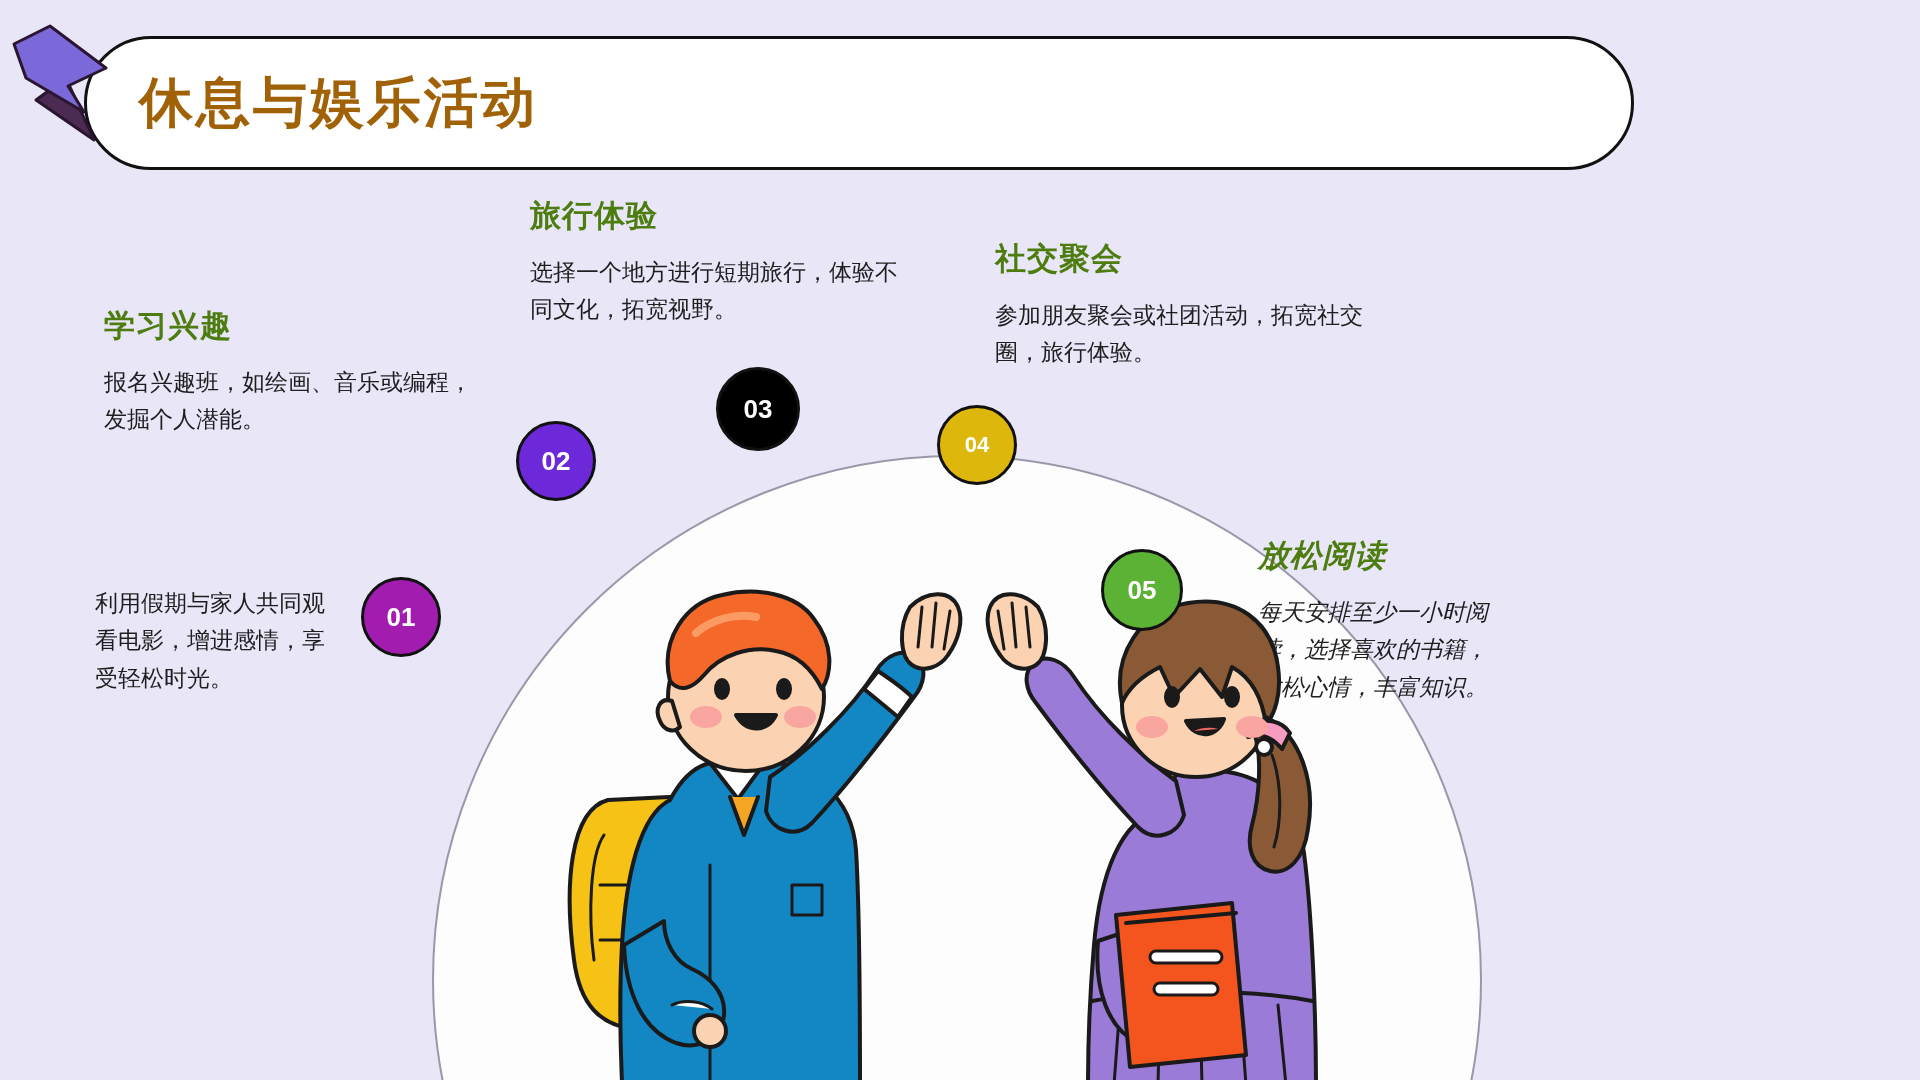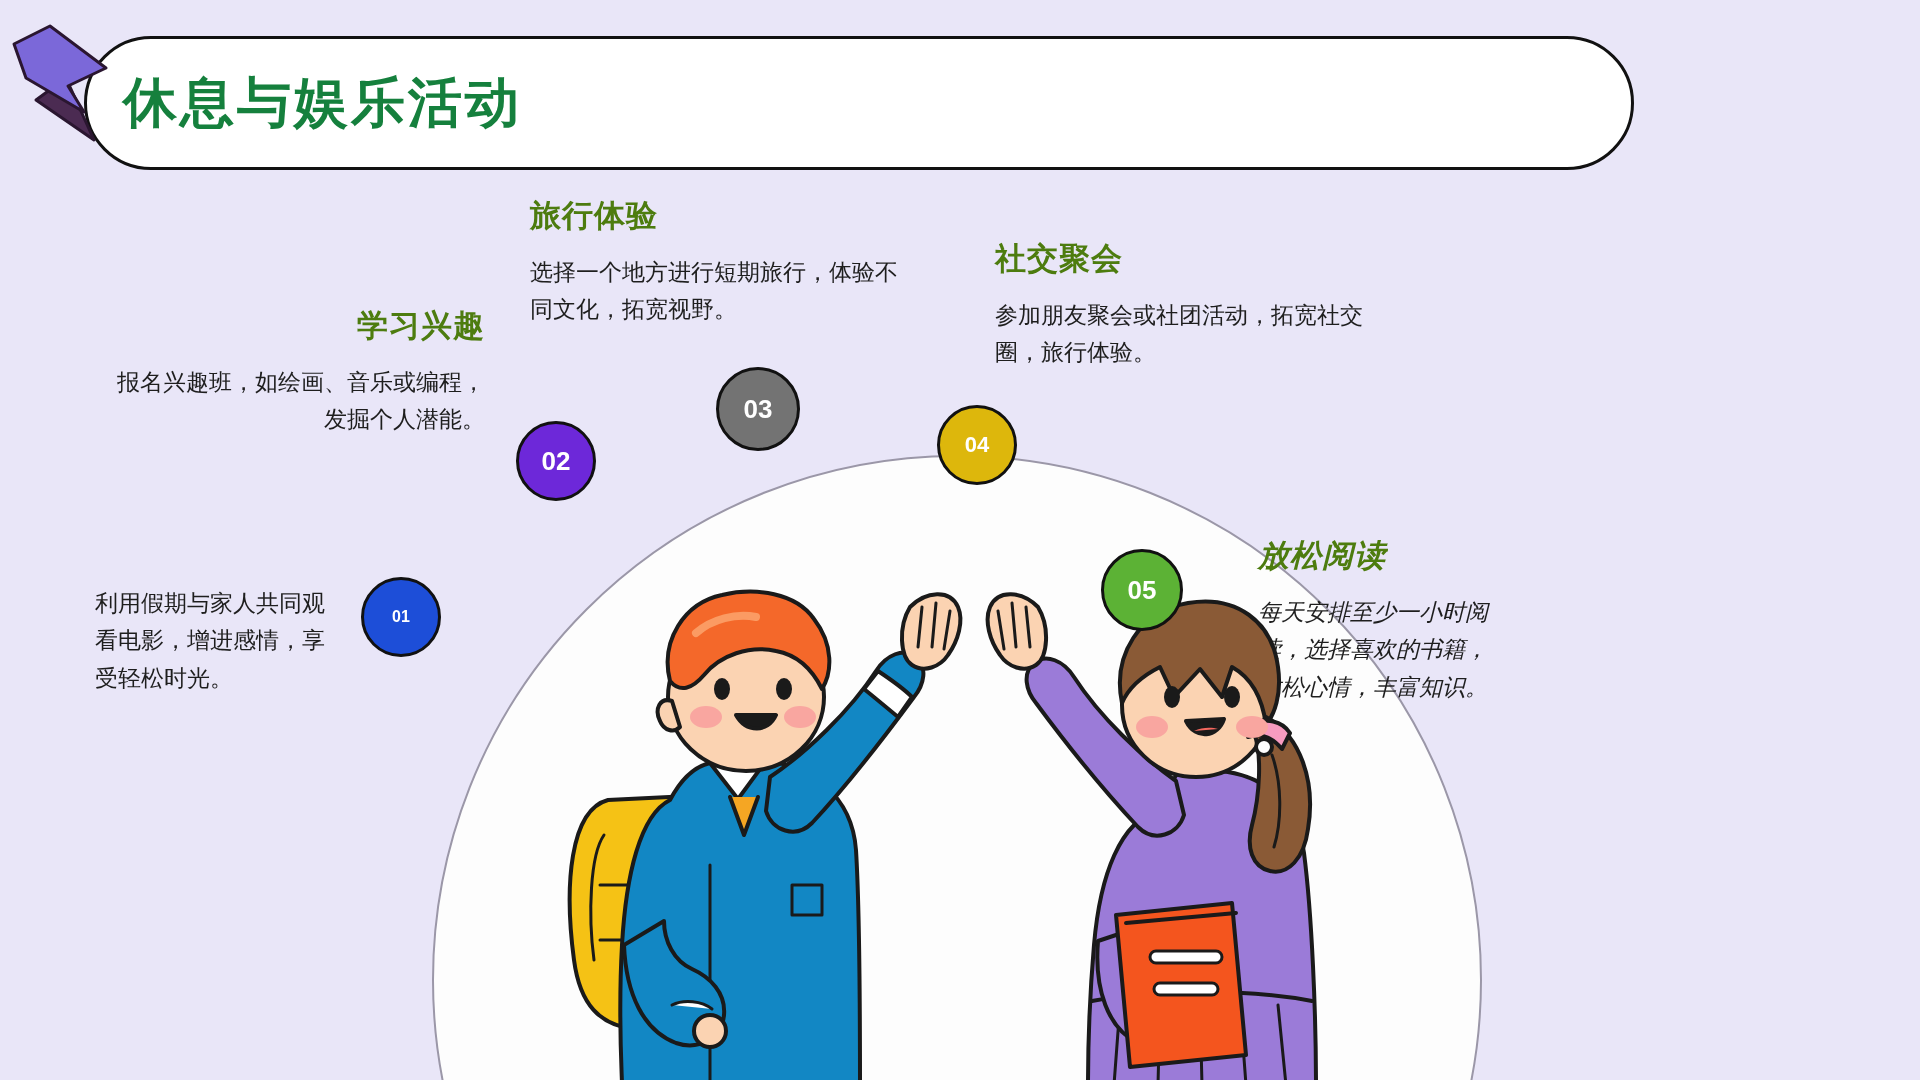--- a/index.html
+++ b/index.html
@@ -14,22 +14,22 @@
   #title-card {
     position:absolute; left:84px; top:36px;
     width:1550px; height:134px;
     background:#FFFFFF;
     border:3px solid #111111;
     border-radius:67px;
     display:flex; align-items:center;
     z-index:5;
   }
   #title-text {
-    font-size:54px; font-weight:bold; color:#15803d;
-    letter-spacing:3px; margin-left:36px;
+    font-size:54px; font-weight:bold; color:#a16207;
+    letter-spacing:3px; margin-left:52px;
   }
   #pushpin {
     position:absolute; left:6px; top:16px;
     width:120px; height:130px; z-index:6;
   }
 
   
   #stage { position:absolute; left:0; top:0; width:1920px; height:1080px; }
 
   
@@ -180,37 +180,37 @@
 
   <svg id="pushpin" viewBox="0 0 120 130">
     <path d="M30,84 L88,124 L60,62 Z" fill="#4B2B52" stroke="#2A1630" stroke-width="3" stroke-linejoin="round"></path>
     <path d="M44,10 L100,52 L62,70 L78,96 L20,62 L8,28 Z" fill="#7B68D9" stroke="#2A1630" stroke-width="3" stroke-linejoin="round"></path>
   </svg>
 
   <div id="title-card">
     <div id="title-text">休息与娱乐活动</div>
   </div>
 
-  <div class="badge" style="left: 361px; top: 577px; width: 80px; height: 80px; font-size: 16px; background: #1d4ed8;">
+  <div class="badge" style="left: 361px; top: 577px; width: 80px; height: 80px; font-size: 26px; background: #a21caf;">
     <span>01</span>
   </div>
   <div class="badge" style="left: 516px; top: 421px; width: 80px; height: 80px; font-size: 26px; background: #6d28d9;">
     <span>02</span>
   </div>
-  <div class="badge" style="left: 716px; top: 367px; width: 84px; height: 84px; font-size: 26px; background: #737373;">
+  <div class="badge" style="left: 716px; top: 367px; width: 84px; height: 84px; font-size: 26px; background: #000000;">
     <span>03</span>
   </div>
   <div class="badge" style="left: 937px; top: 405px; width: 80px; height: 80px; font-size: 22px; background: rgb(221, 183, 12);">
     <span>04</span>
   </div>
   <div class="badge" style="left: 1101px; top: 549px; width: 82px; height: 82px; font-size: 26px; background: rgb(92, 178, 53);">
     <span>05</span>
   </div>
 
-  <div class="block" style="left:95px; top:305px; width:390px;text-align:right;">
+  <div class="block" style="left:104px; top:305px; width:390px;">
     <div class="head">学习兴趣</div>
     <div class="body">报名兴趣班，如绘画、音乐或编程，发掘个人潜能。</div>
   </div>
 
   <div class="block" style="left:95px; top:585px; width:250px;">
     <div class="body">利用假期与家人共同观看电影，增进感情，享受轻松时光。</div>
   </div>
 
   <div class="block" style="left:530px; top:195px; width:380px;">
     <div class="head">旅行体验</div>

